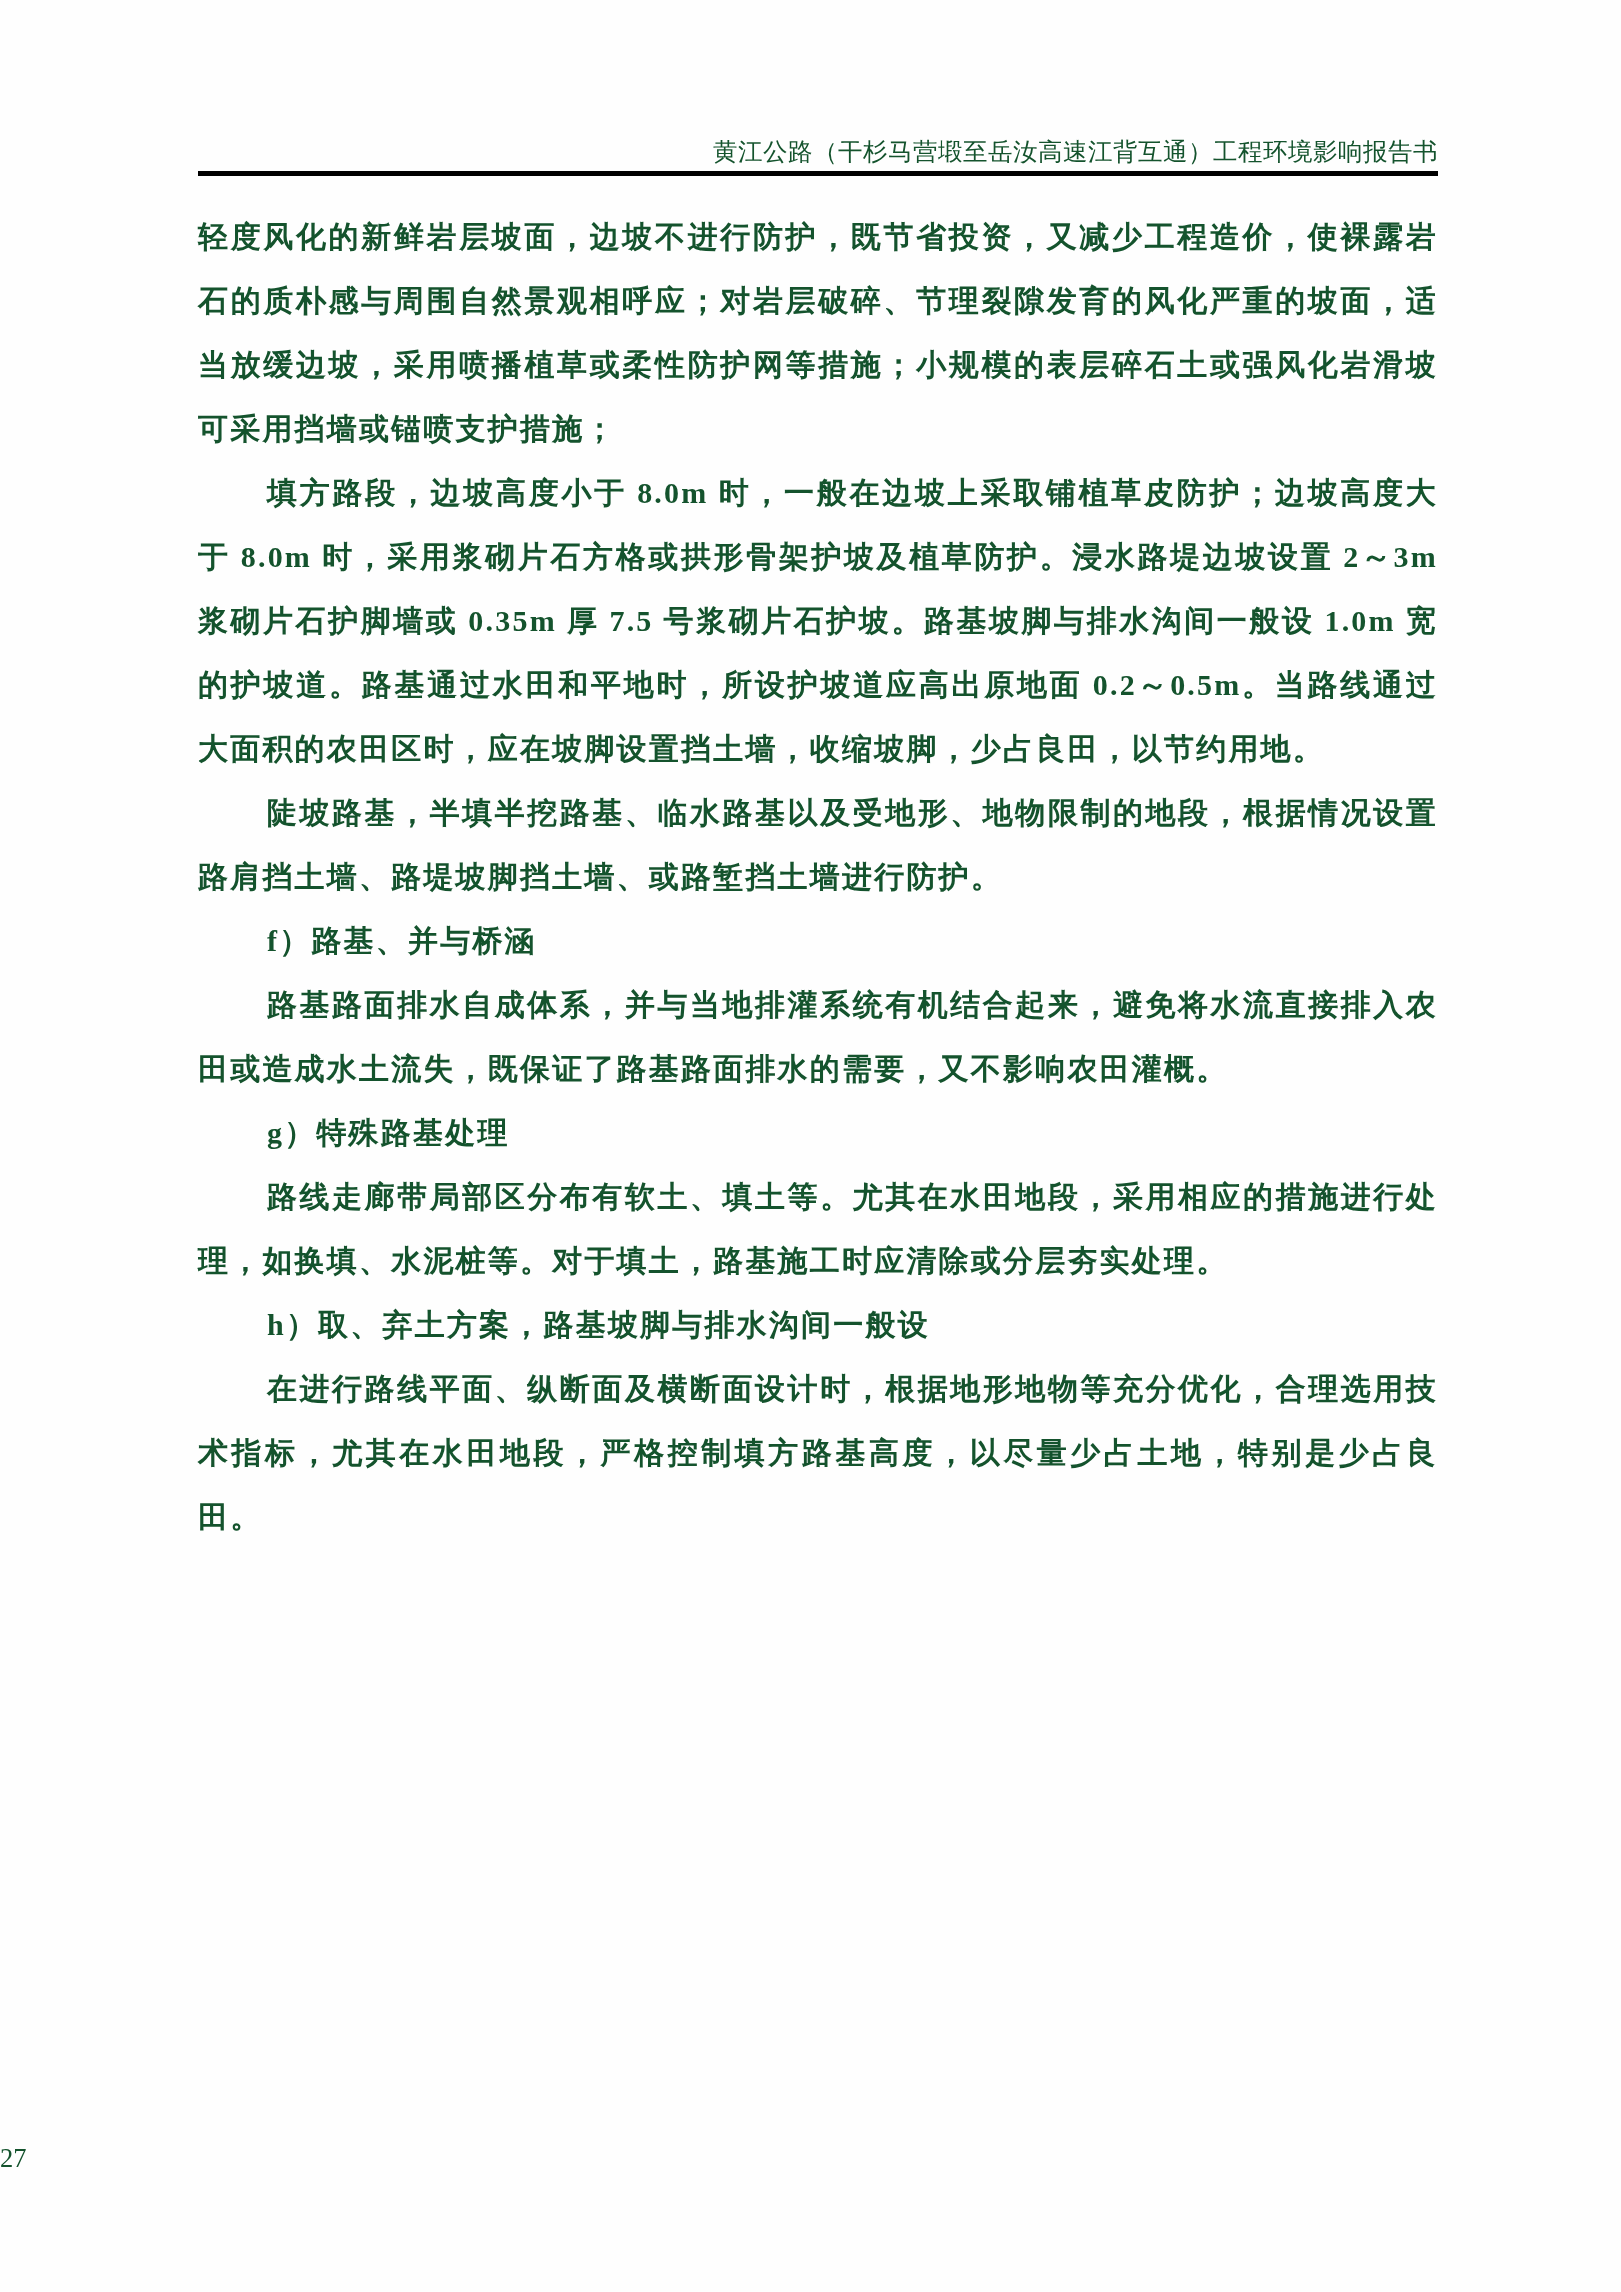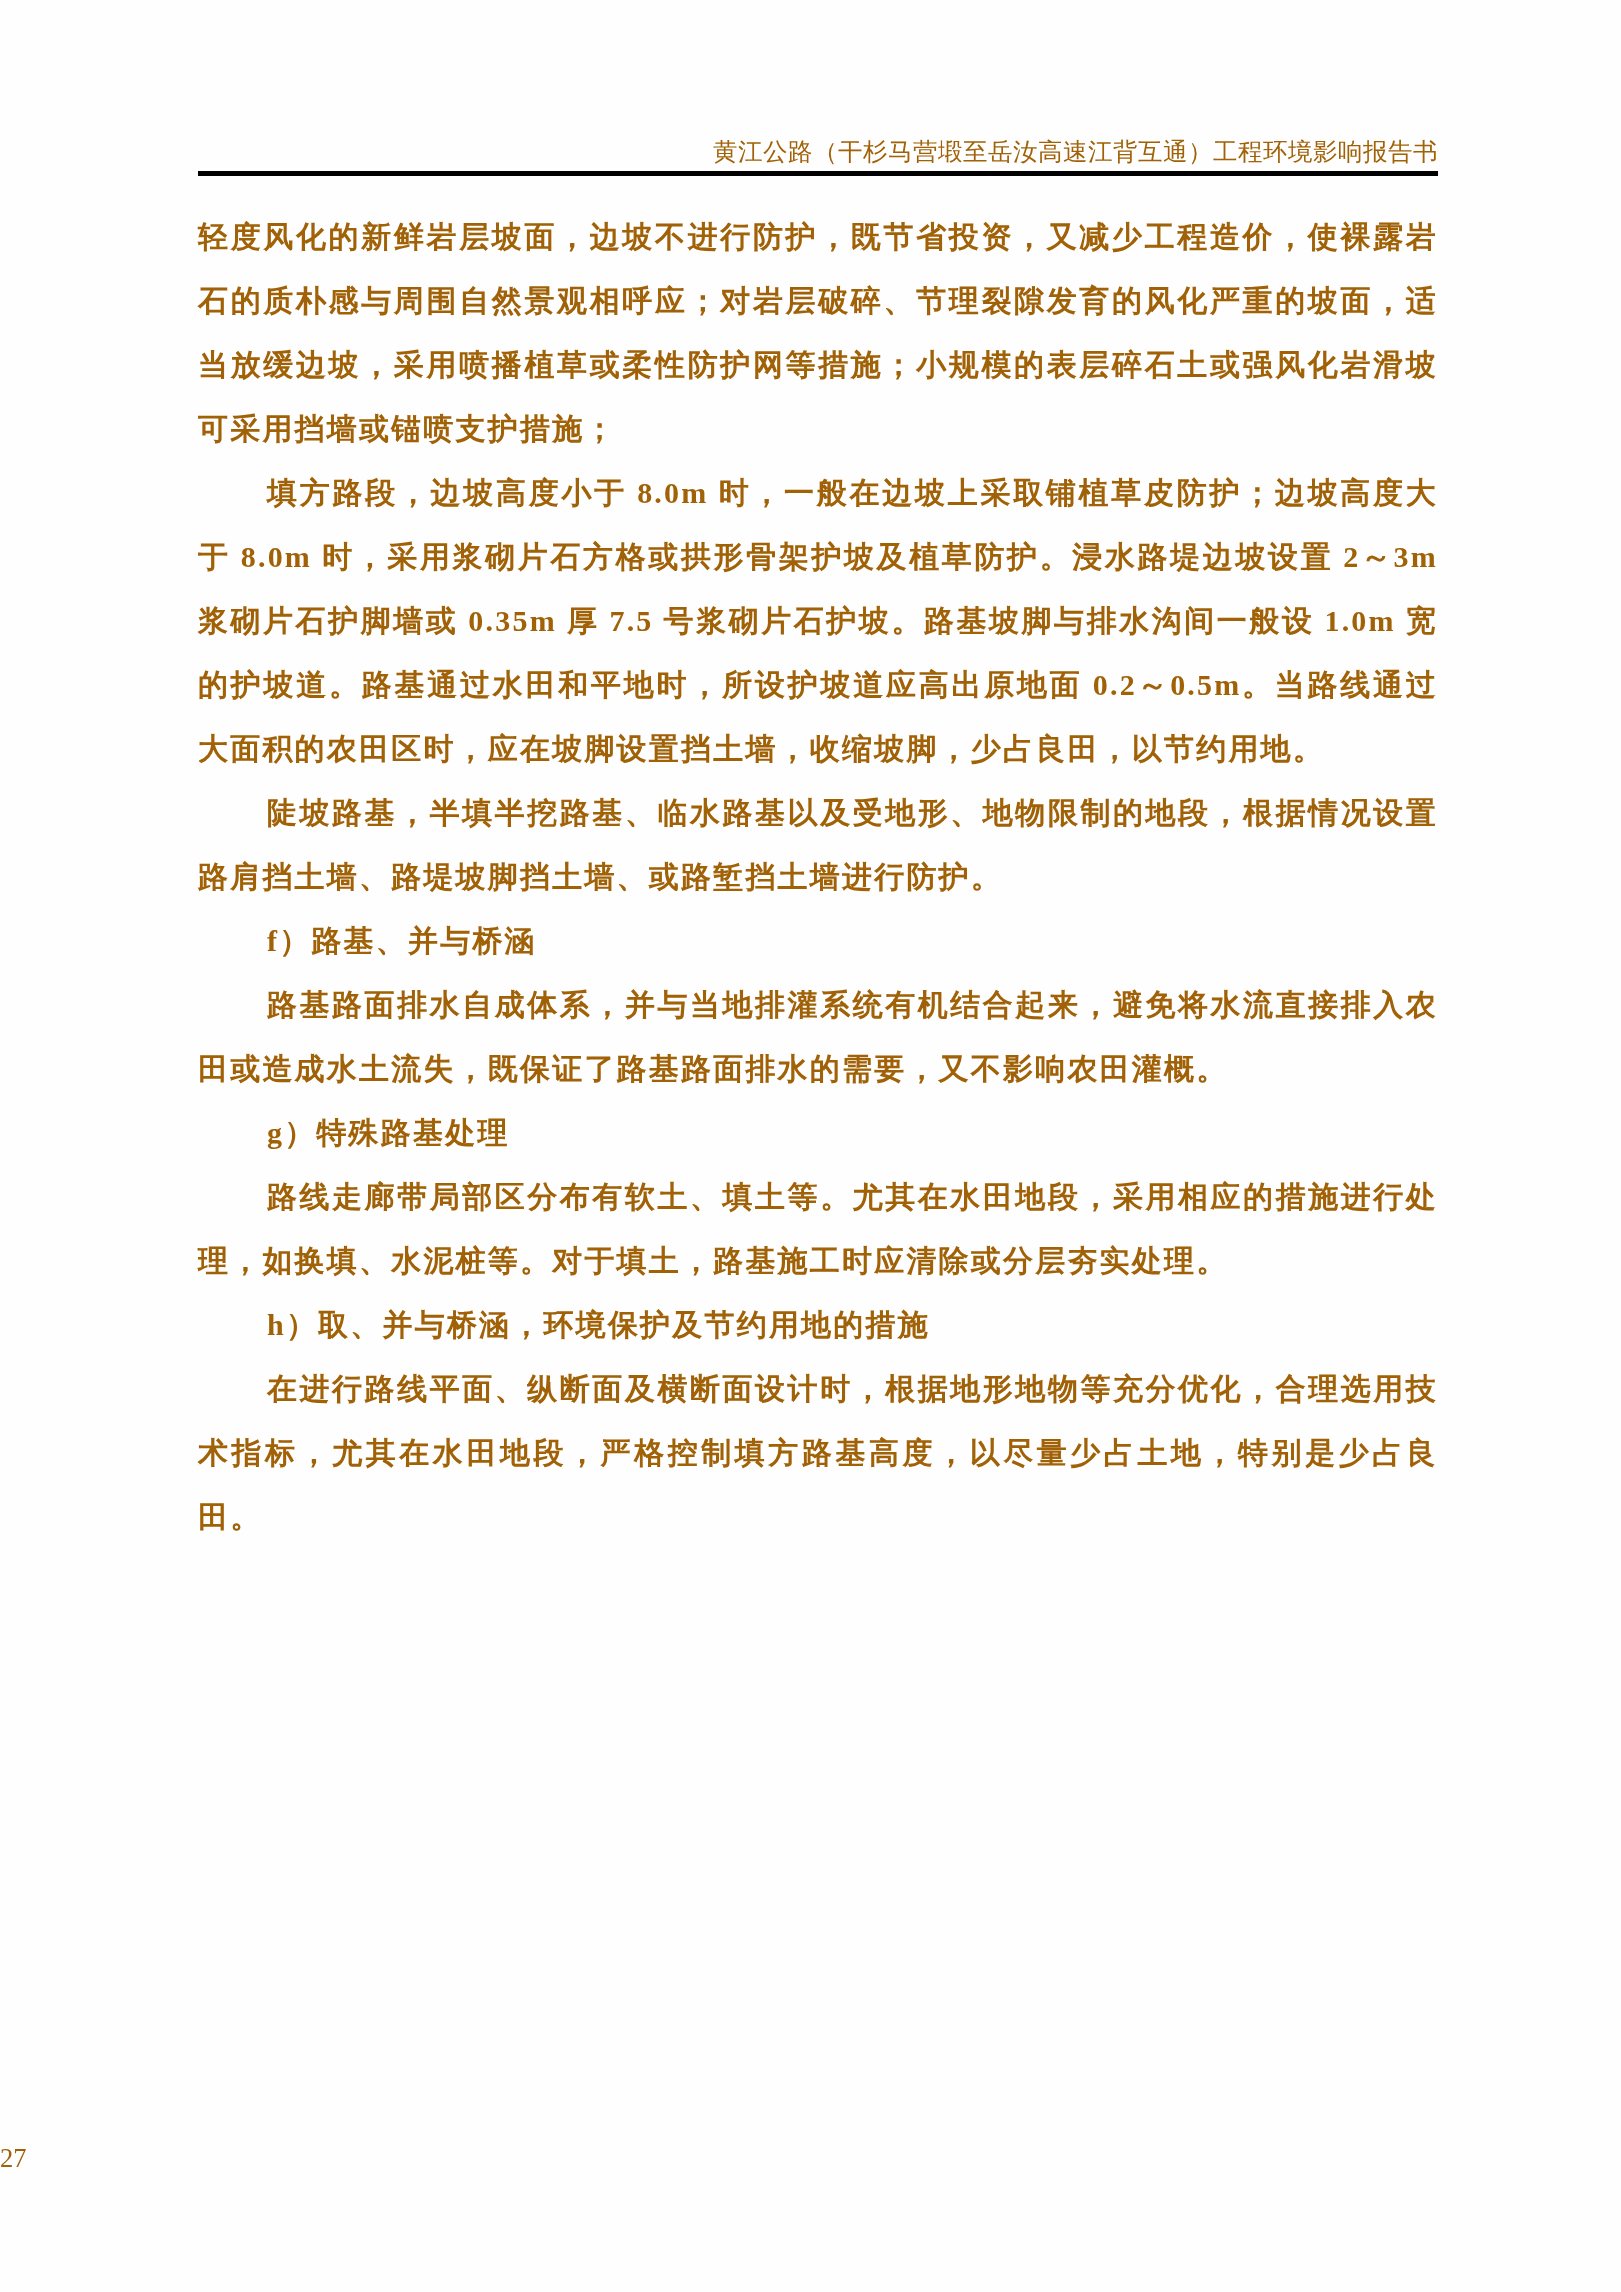--- a/index.html
+++ b/index.html
@@ -6,21 +6,21 @@
     margin: 0;
     padding: 0;
     background: #e8e8e8;
   }
   .page {
     position: relative;
     width: 1621px;
     height: 2293px;
     margin: 0 auto;
     background: #fefefe;
-    color: #a16207;
+    color: #14532d;
     font-family: "Liberation Serif", "DejaVu Serif", serif;
     overflow: hidden;
   }
   .header-title {
     position: absolute;
     top: 137px;
     left: 198px;
     width: 1240px;
     text-align: right;
     font-size: 24.5px;
@@ -77,20 +77,20 @@
   <div class="header-rule"></div>
 
   <div class="doc-body">
     <p class="para no-indent">轻度风化的新鲜岩层坡面，边坡不进行防护，既节省投资，又减少工程造价，使裸露岩石的质朴感与周围自然景观相呼应；对岩层破碎、节理裂隙发育的风化严重的坡面，适当放缓边坡，采用喷播植草或柔性防护网等措施；小规模的表层碎石土或强风化岩滑坡可采用挡墙或锚喷支护措施；</p>
     <p class="para indent">填方路段，边坡高度小于 8.0m 时，一般在边坡上采取铺植草皮防护；边坡高度大于 8.0m 时，采用浆砌片石方格或拱形骨架护坡及植草防护。浸水路堤边坡设置 2～3m 浆砌片石护脚墙或 0.35m 厚 7.5 号浆砌片石护坡。路基坡脚与排水沟间一般设 1.0m 宽的护坡道。路基通过水田和平地时，所设护坡道应高出原地面 0.2～0.5m。当路线通过大面积的农田区时，应在坡脚设置挡土墙，收缩坡脚，少占良田，以节约用地。</p>
     <p class="para indent">陡坡路基，半填半挖路基、临水路基以及受地形、地物限制的地段，根据情况设置路肩挡土墙、路堤坡脚挡土墙、或路堑挡土墙进行防护。</p>
     <p class="para indent">f）路基、并与桥涵</p>
     <p class="para indent">路基路面排水自成体系，并与当地排灌系统有机结合起来，避免将水流直接排入农田或造成水土流失，既保证了路基路面排水的需要，又不影响农田灌概。</p>
     <p class="para indent">g）特殊路基处理</p>
     <p class="para indent">路线走廊带局部区分布有软土、填土等。尤其在水田地段，采用相应的措施进行处理，如换填、水泥桩等。对于填土，路基施工时应清除或分层夯实处理。</p>
-    <p class="para indent">h）取、并与桥涵，环境保护及节约用地的措施</p>
+    <p class="para indent">h）取、弃土方案，路基坡脚与排水沟间一般设</p>
     <p class="para indent">在进行路线平面、纵断面及横断面设计时，根据地形地物等充分优化，合理选用技术指标，尤其在水田地段，严格控制填方路基高度，以尽量少占土地，特别是少占良田。</p>
   </div>
 
   <div class="page-footer">27</div>
 
 </div>
 
 
 </body></html>

